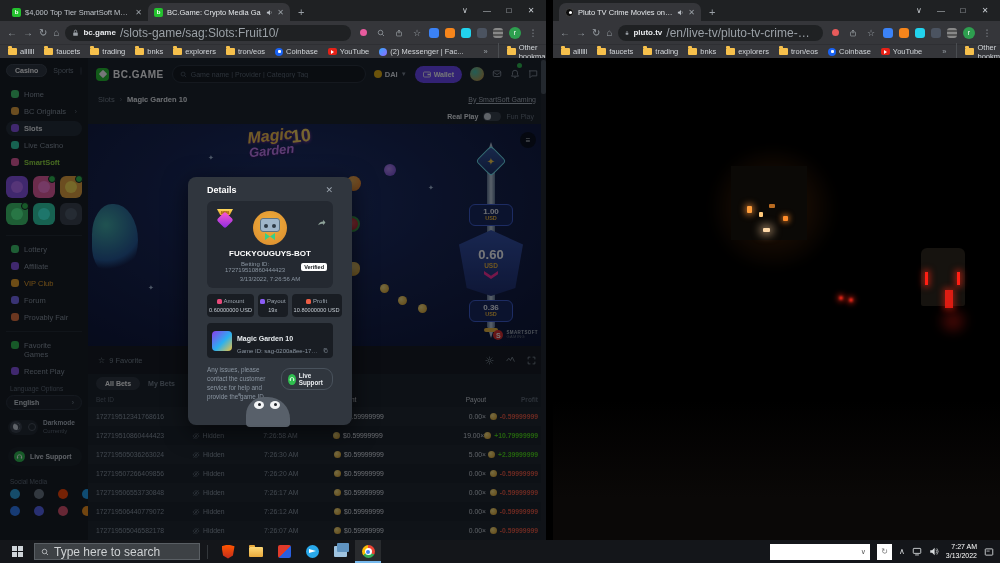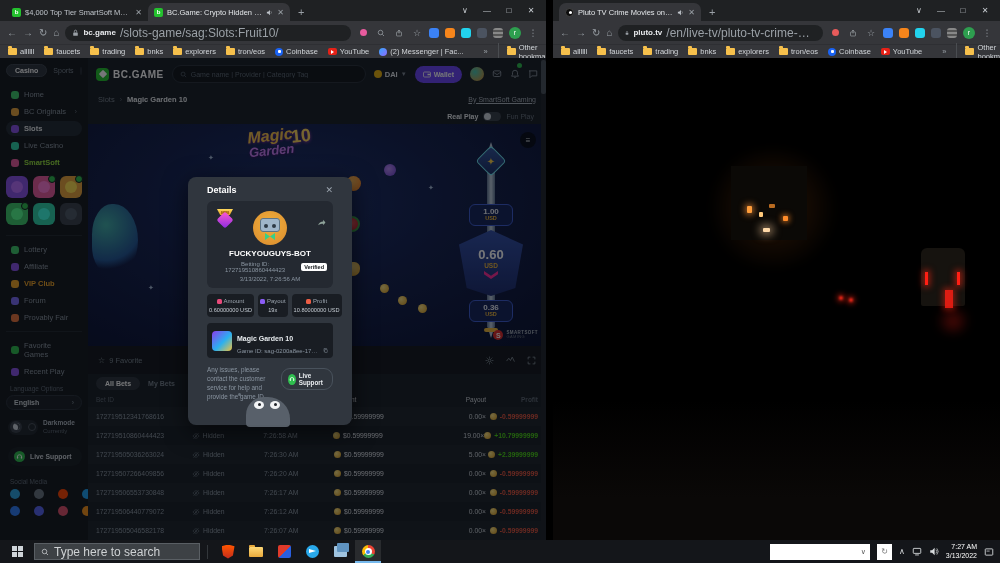--- a/index.html
+++ b/index.html
@@ -45,25 +45,25 @@
 
   
   .page{position:relative;height:482px;overflow:hidden}
   .page-bc{background:#191f26;display:flex}
   .dim{position:absolute;inset:0;background:rgba(3,6,10,.55);z-index:5}
   .bc-side{width:88px;flex:0 0 88px;background:#15191e;padding:6px 6px 0 6px;font-size:7.5px;color:#8b96a1}
   .side-pills{display:flex;align-items:center;gap:4px;margin-bottom:10px}
   .pill-casino{background:#2d333c;border:1px solid #3c444e;color:#fff;font-weight:bold;border-radius:10px;padding:2px 8px;font-size:7px}
   .pill-sports{color:#77828d;font-size:7px;padding:2px 2px}
   .side-collapse{width:8px;height:8px;border-radius:50%;background:#262c33;margin-left:auto}
-  .side-item{display:flex;align-items:center;gap:5px;padding:3px 5px;border-radius:10px;margin-bottom:2px}
+  .side-item{display:flex;align-items:flex-start;gap:5px;padding:3px 5px;border-radius:10px;margin-bottom:2px}
   .side-item.active{background:#232a33}
   .side-item.active .side-label{color:#e8ecef;font-weight:bold}
   .side-item.promo .side-label{color:#97e33d;font-weight:bold}
-  .side-item.vip .side-label{color:#f0a427;font-weight:bold}
+  .side-item.vip .side-label{color:#f0a427;font-weight:normal}
   .side-ico{width:8px;height:8px;border-radius:3px;flex:0 0 auto}
   .side-chev{margin-left:auto;color:#5d6772}
   .promo-grid{display:grid;grid-template-columns:repeat(3,22px);gap:5px;justify-content:center;margin:6px 0 10px}
   .promo-tile{width:22px;height:22px;border-radius:6px;background:#262d35;position:relative}
   .promo-tile::before{content:"";position:absolute;inset:5px;border-radius:50%;background:inherit;filter:brightness(1.35)}
   .promo-tile.plus::after{content:"";position:absolute;right:-1px;top:-1px;width:6px;height:6px;border-radius:50%;background:#2fbf4f;border:1px solid #15191e}
   .side-sep{height:1px;background:#232930;margin:6px 0}
   .side-label-s{font-size:6.5px;color:#626d79;margin:6px 0 3px 4px}
   .lang-box{display:flex;align-items:center;background:#1c2127;border:1px solid #2a313a;border-radius:9px;padding:3px 7px;color:#cfd5db;font-size:7px;font-weight:bold}
   .lang-box .side-chev{color:#6a747f}
@@ -252,21 +252,21 @@
 
   <div class="window left-win">
     <div class="tabstrip">
       <div class="tab">
         <span class="favicon fav-bc">b</span>
         <span class="t-title">$4,000 Top Tier SmartSoft Multip</span>
         <span class="t-close">✕</span>
       </div>
       <div class="tab active">
         <span class="favicon fav-bc">b</span>
-        <span class="t-title">BC.Game: Crypto Hidden Ga</span>
+        <span class="t-title">BC.Game: Crypto Media Ga</span>
         <svg width="7" height="7" viewBox="0 0 16 16">
             <polygon points="2,6 5,6 9,2 9,14 5,10 2,10" fill="#bec3c9"></polygon>
             <path d="M11 5q3 3 0 6" stroke="#bec3c9" fill="none"></path>
           </svg>
         <span class="t-close">✕</span>
       </div>
       <span class="newtab">+</span>
       <div class="win-controls">
         <span>∨</span>
         <span>—</span>

